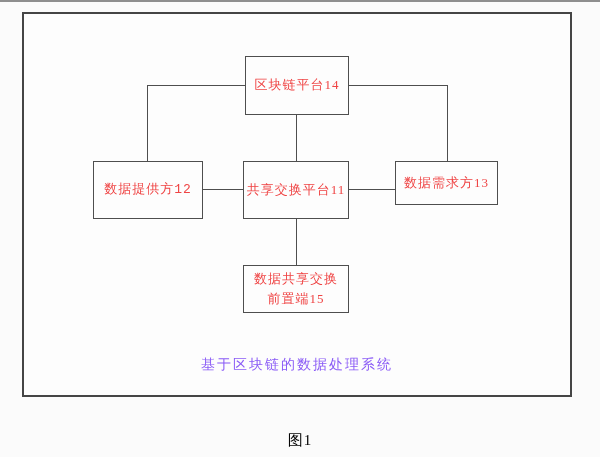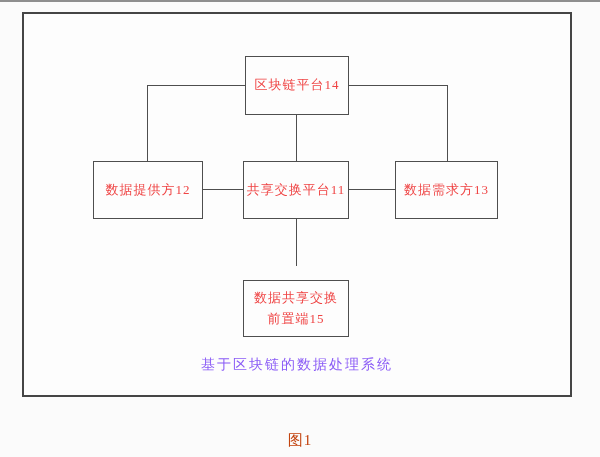--- a/index.html
+++ b/index.html
@@ -24,42 +24,42 @@
 
   .node {
     position: absolute; box-sizing: border-box;
     border: 1px solid #4e4e4e; background: #fdfdfd;
     display: flex; align-items: center; justify-content: center;
     font-size: 13px; letter-spacing: 1px; color: #ef4444;
     text-align: center; line-height: 1.55; white-space: pre-line;
     z-index: 2;
   }
   #node-blockchain-platform { left: 245px; top: 56px;  width: 104px; height: 59px; }
-  #node-data-provider       { left: 93px;  top: 161px; width: 110px; height: 58px; }
+  #node-data-provider       { left: 93px;  top: 161px; width: 110px; height: 58px; font-family: Liberation Mono, monospace; }
   #node-exchange-platform   { left: 243px; top: 161px; width: 106px; height: 58px; font-family: Liberation Serif, serif; }
-  #node-data-demander       { left: 395px; top: 161px; width: 103px; height: 58px; }
-  #node-front-end           { left: 243px; top: 280px; width: 106px; height: 57px; }
+  #node-data-demander       { left: 395px; top: 161px; width: 103px; height: 44px; }
+  #node-front-end           { left: 243px; top: 265px; width: 106px; height: 48px; }
 
   .edge { position: absolute; background: #4e4e4e; z-index: 1; }
   #edge-left-h   { left: 147px; top: 85px;  width: 99px;  height: 1px; }
   #edge-left-v   { left: 147px; top: 85px;  width: 1px;   height: 77px; }
   #edge-right-h  { left: 348px; top: 85px;  width: 100px; height: 1px; }
   #edge-right-v  { left: 447px; top: 85px;  width: 1px;   height: 77px; }
   #edge-top-v    { left: 296px; top: 114px; width: 1px;   height: 48px; }
   #edge-lm-h     { left: 202px; top: 189px; width: 42px;  height: 1px; }
   #edge-mr-h     { left: 348px; top: 189px; width: 48px;  height: 1px; }
   #edge-bottom-v { left: 296px; top: 218px; width: 1px;   height: 48px; }
 
   .diagram-caption {
     position: absolute; left: 22px; top: 356px; width: 550px;
     text-align: center; font-size: 14px; letter-spacing: 2px; color: #8b5cf6;
   }
   .figure-label {
     position: absolute; left: 0; top: 431px; width: 600px;
-    text-align: center; font-size: 15px; letter-spacing: 1px; color: #c2410c;
+    text-align: center; font-size: 15px; letter-spacing: 1px; color: #000000;
   }
 </style>
 </head>
 <body>
 
 <div id="stage">
 
   <div class="top-strip"></div>
 
   <div class="figure-frame"></div>

